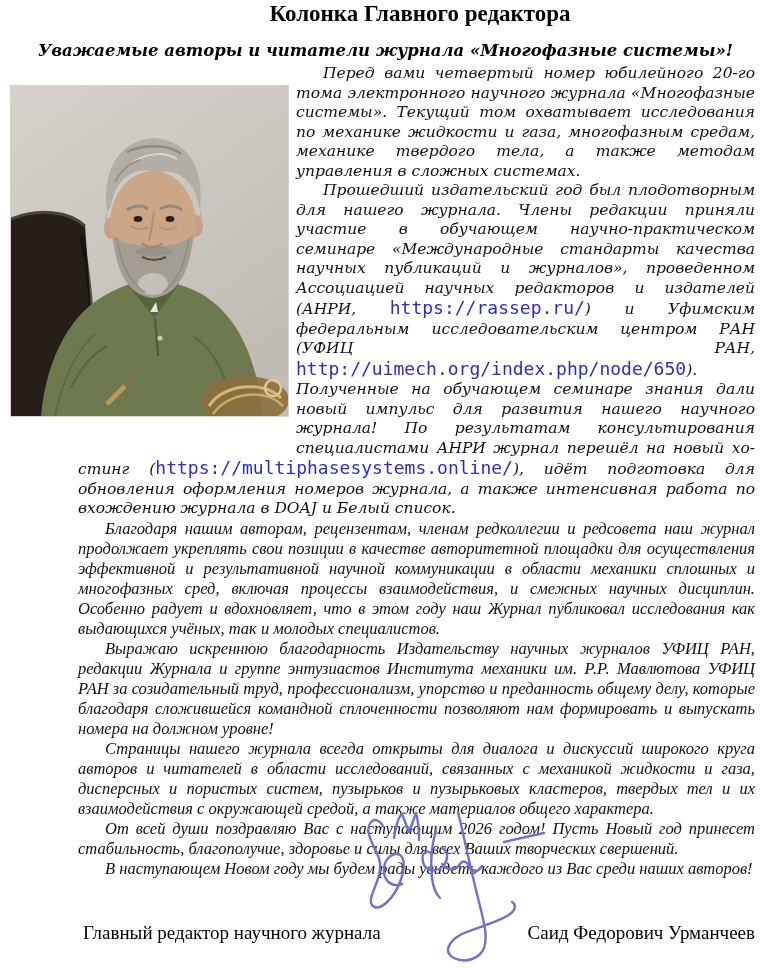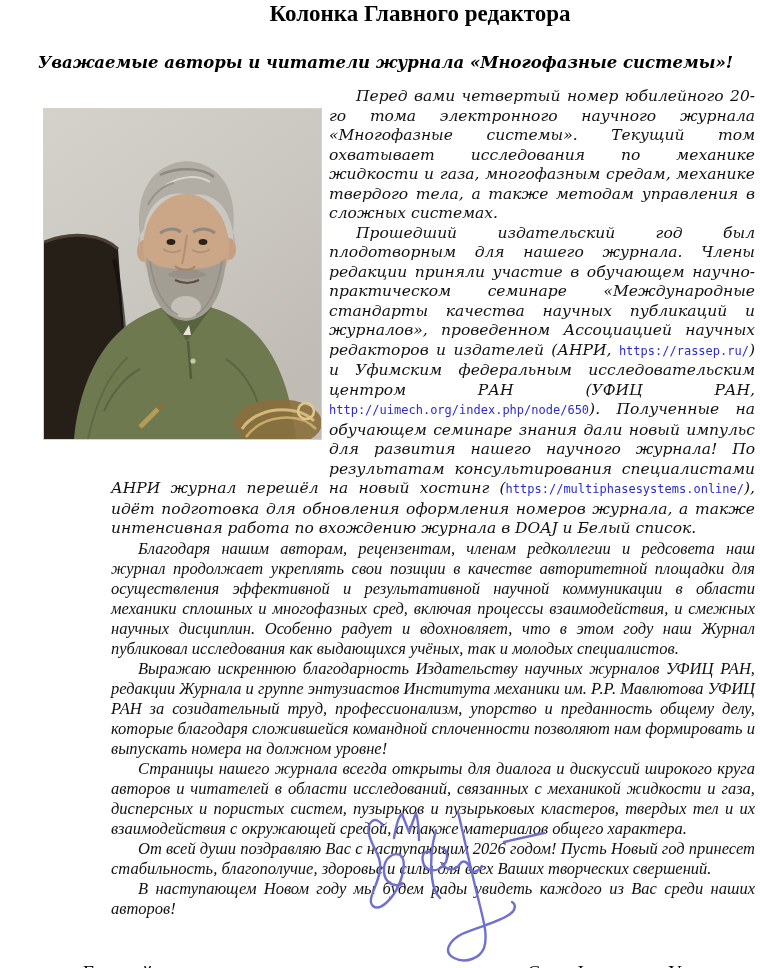--- a/index.html
+++ b/index.html
@@ -6,45 +6,45 @@
   body{
     width:771px;height:968px;overflow:hidden;background:#ffffff;
     position:relative;color:#101010;
     font-family:"Liberation Serif",serif;
   }
   .page-title{
     margin:0 14px 0 83px;text-align:center;
     font:bold 23px/28px "Liberation Serif",serif;color:#000;
   }
   .greeting{
-    margin:24px 0 0 0;text-align:center;
+    margin:12px 0 0 0;text-align:center;
     font:bold italic 16.5px/22px "DejaVu Serif",serif;color:#000;
   }
   .content{
-    margin-top:13px;padding:0 16px 0 111px;
+    margin-top:2px;padding:0 16px 0 78px;
     text-align:justify;
   }
   .photo-float{
     float:left;width:277px;height:330px;
     margin:22px 8px 26px -67px;
     outline:1px solid #d6d2cc;
   }
   .photo-float svg{display:block;width:277px;height:330px;}
   p{margin:0;hyphens:manual;}
   .wrap-sec{
     font:italic 15.5px/19.5px "DejaVu Serif",serif;
     text-indent:27px;
   }
   .body2{
     font:italic 16.5px/20px "Liberation Serif",serif;
     text-indent:27px;
   }
   .url{
     font-family:"DejaVu Sans Mono",monospace;
-    font-style:normal;font-size:12px;
+    font-style:normal;font-size:18px;
     color:var(--link,#2b2bd0);text-decoration:none;white-space:nowrap;
   }
   .footer{
     display:flex;justify-content:space-between;align-items:flex-start;
     margin:38px 16px 0 83px;
     font:19px/31px "Liberation Serif",serif;color:#000;
   }
   .footer .role{ text-align:left; }
   .footer .name{ text-align:right; }
   .signature{

